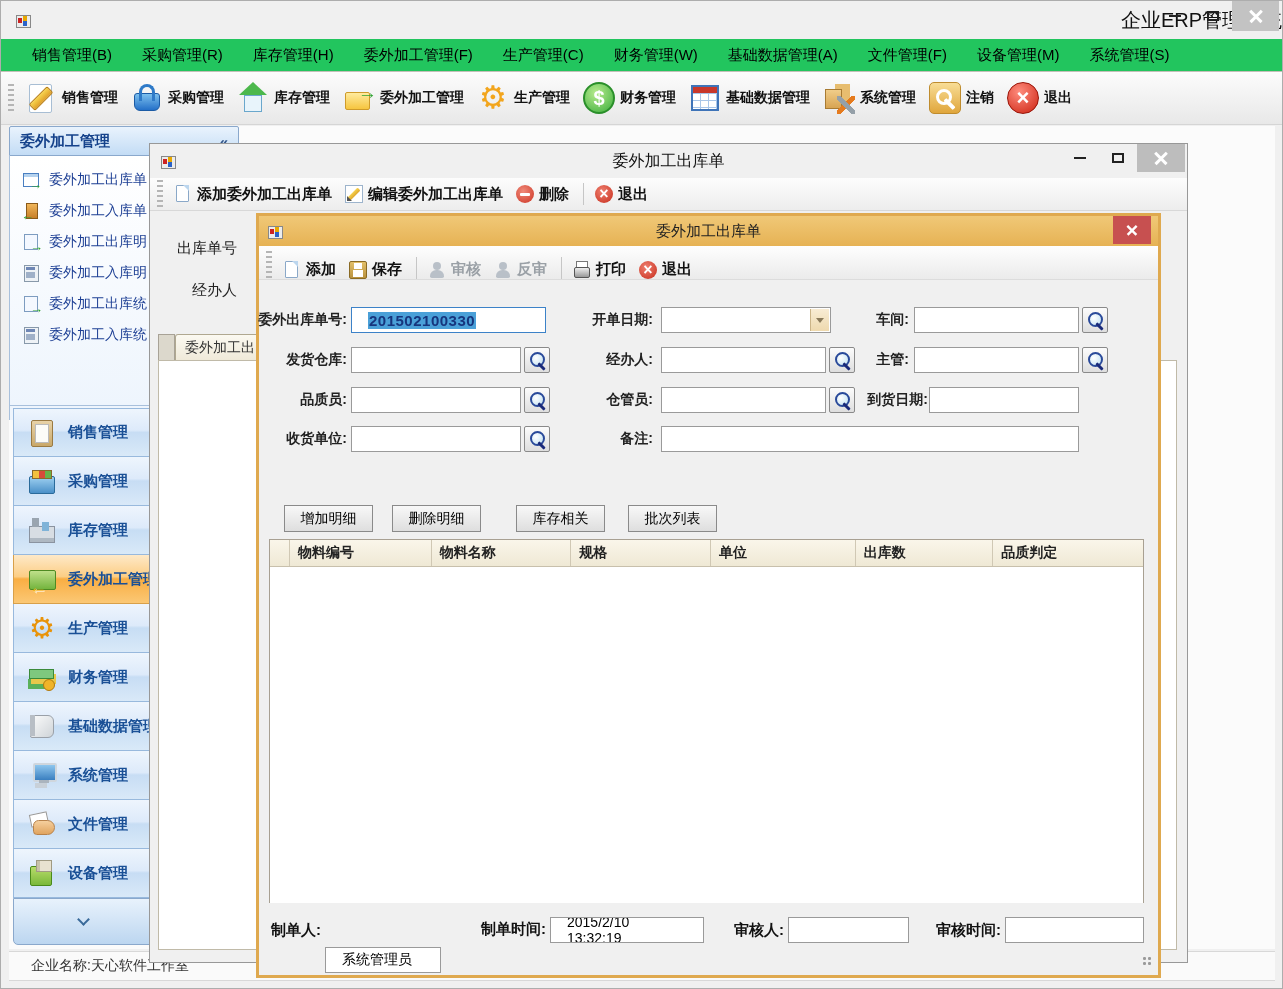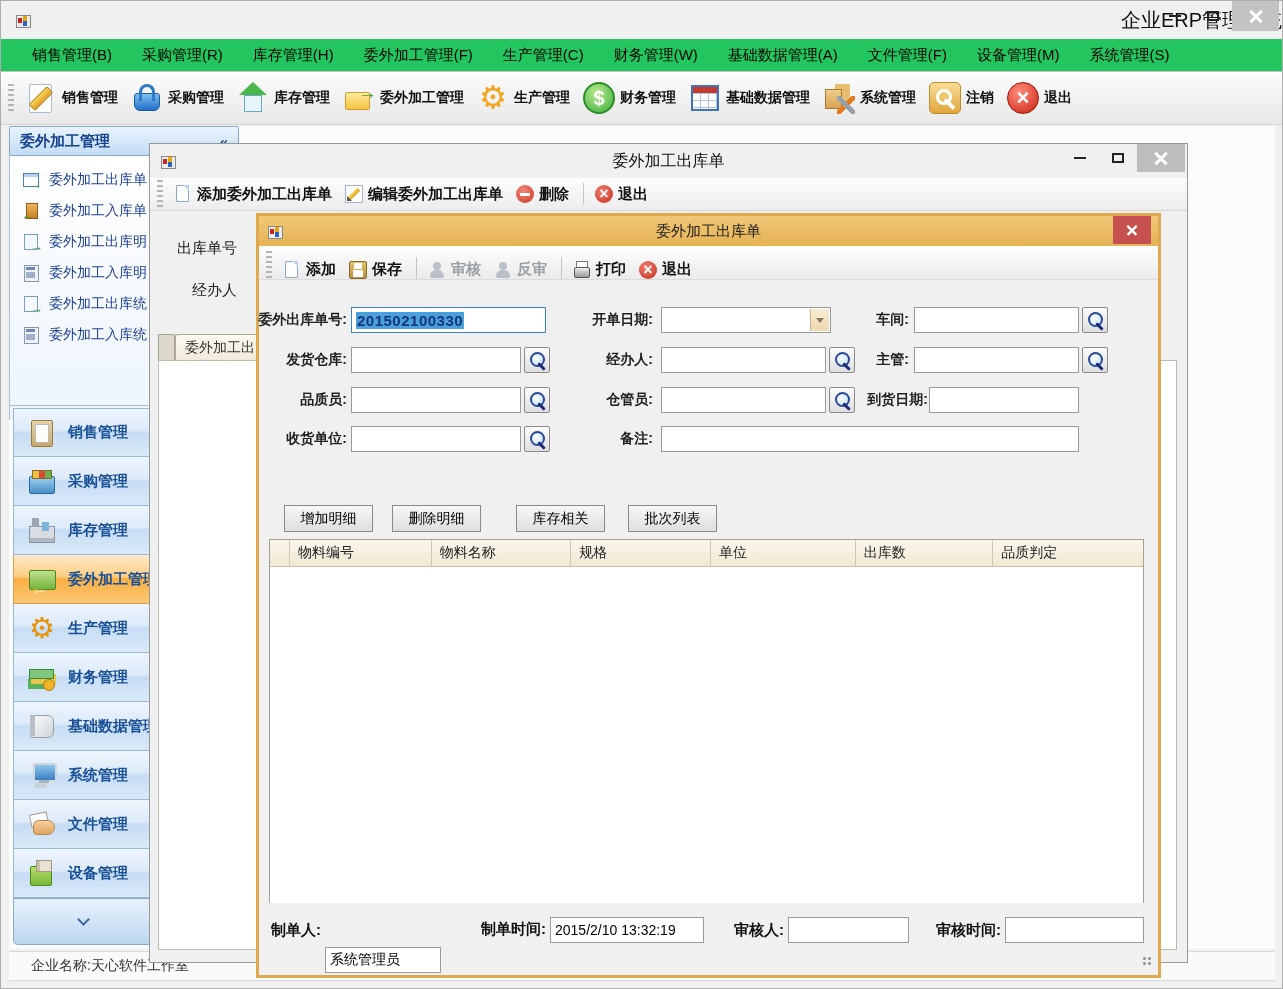--- a/index.html
+++ b/index.html
@@ -151,33 +151,33 @@
   
   .dialog{position:absolute;left:255px;top:212px;width:905px;height:765px;background:#f0f0f0;border:3px solid #dfa94f;z-index:20}
   .d-titlebar{position:relative;height:30px;background:linear-gradient(#f0c877,#e6b254);display:flex;align-items:center;padding-left:8px}
   .d-titlebar .title{position:absolute;left:0;right:0;text-align:center;font-size:15px;color:#222}
   .d-close{position:absolute;right:7px;top:0;width:38px;height:28px;background:#c75050;display:flex;align-items:center;justify-content:center}
   .d-close .g-x{transform:scale(.8)}
   .d-toolbar{height:34px;background:linear-gradient(#fefefe,#ebebeb);border-bottom:1px solid #dcdcdc;display:flex;align-items:flex-end;padding-left:4px}
   .d-toolbar .tbtn{font-size:15px}
   .d-toolbar .tbtn.disabled{color:#9aa0a6}
   .d-label{position:absolute;height:26px;display:flex;align-items:center;justify-content:flex-end;font-size:14px;font-weight:bold;color:#222;white-space:nowrap}
-  .tf{position:absolute;height:26px;background:#fff;border:1px solid #9a9a9a;font-size:14px;display:flex;align-items:center;padding:0 4px;overflow:hidden}
+  .tf{position:absolute;height:26px;background:#fff;border:1px solid #9a9a9a;font-size:14px;display:flex;align-items:center;padding:0 16px;overflow:hidden}
   .tf.focus{border:1px solid #3c82c8}
   .sel{background:#4aa0d8;color:#16357d;font-weight:bold;font-size:15px;padding:0 1px;letter-spacing:.5px}
   .mag-btn{position:absolute;width:26px;height:26px;background:linear-gradient(#fcfcfc,#dedede);border:1px solid #8a8a8a;border-radius:2px}
   .mag-btn::before{content:"";position:absolute;left:5px;top:4px;width:11px;height:11px;border:2px solid #2a4a9a;border-radius:50%;background:radial-gradient(circle at 35% 35%,#fff,#bfe0f2)}
   .mag-btn::after{content:"";position:absolute;right:3px;bottom:4px;width:9px;height:3px;background:#1a2a7a;transform:rotate(45deg);border-radius:1px}
   .combo{position:absolute;height:26px;background:#fff;border:1px solid #9a9a9a}
   .combo-btn{position:absolute;right:1px;top:1px;bottom:1px;width:19px;background:linear-gradient(#f8ecd4,#eed9ae);border-left:1px solid #cbb488}
   .combo-btn::after{content:"";position:absolute;left:5px;top:9px;border-left:4px solid transparent;border-right:4px solid transparent;border-top:5px solid #8a7a5a}
   .d-btn{position:absolute;height:27px;width:89px;background:linear-gradient(#f8f8f8,#dedede);border:1px solid #8a8a8a;font-size:14px;color:#000;font-family:inherit;display:flex;align-items:center;justify-content:center}
   .d-table{position:absolute;left:10px;top:323px;width:875px;height:364px;background:#fff;border:1px solid #a8a092}
   .d-thead{display:flex;height:27px;background:linear-gradient(#faf6ea,#efe9d5);border-bottom:1px solid #c8c0ac}
-  .d-th{border-right:1px solid #d0c8b4;display:flex;align-items:center;padding-left:8px;font-size:14px;font-weight:normal;color:#222;overflow:hidden;white-space:nowrap}
+  .d-th{border-right:1px solid #d0c8b4;display:flex;align-items:center;padding-left:8px;font-size:14px;font-weight:bold;color:#222;overflow:hidden;white-space:nowrap}
   .d-foot-label{position:absolute;height:26px;display:flex;align-items:center;justify-content:flex-end;font-size:15px;font-weight:bold;color:#111;white-space:nowrap}
   .grip-corner{position:absolute;right:5px;bottom:8px;width:11px;height:11px;background:radial-gradient(circle,#9a9a9a 1.3px,transparent 1.7px);background-size:5px 5px}
 </style>
 </head>
 <body>
 
 <div class="page">
 
   <div class="titlebar">
     <span class="ic ic-app"></span>

